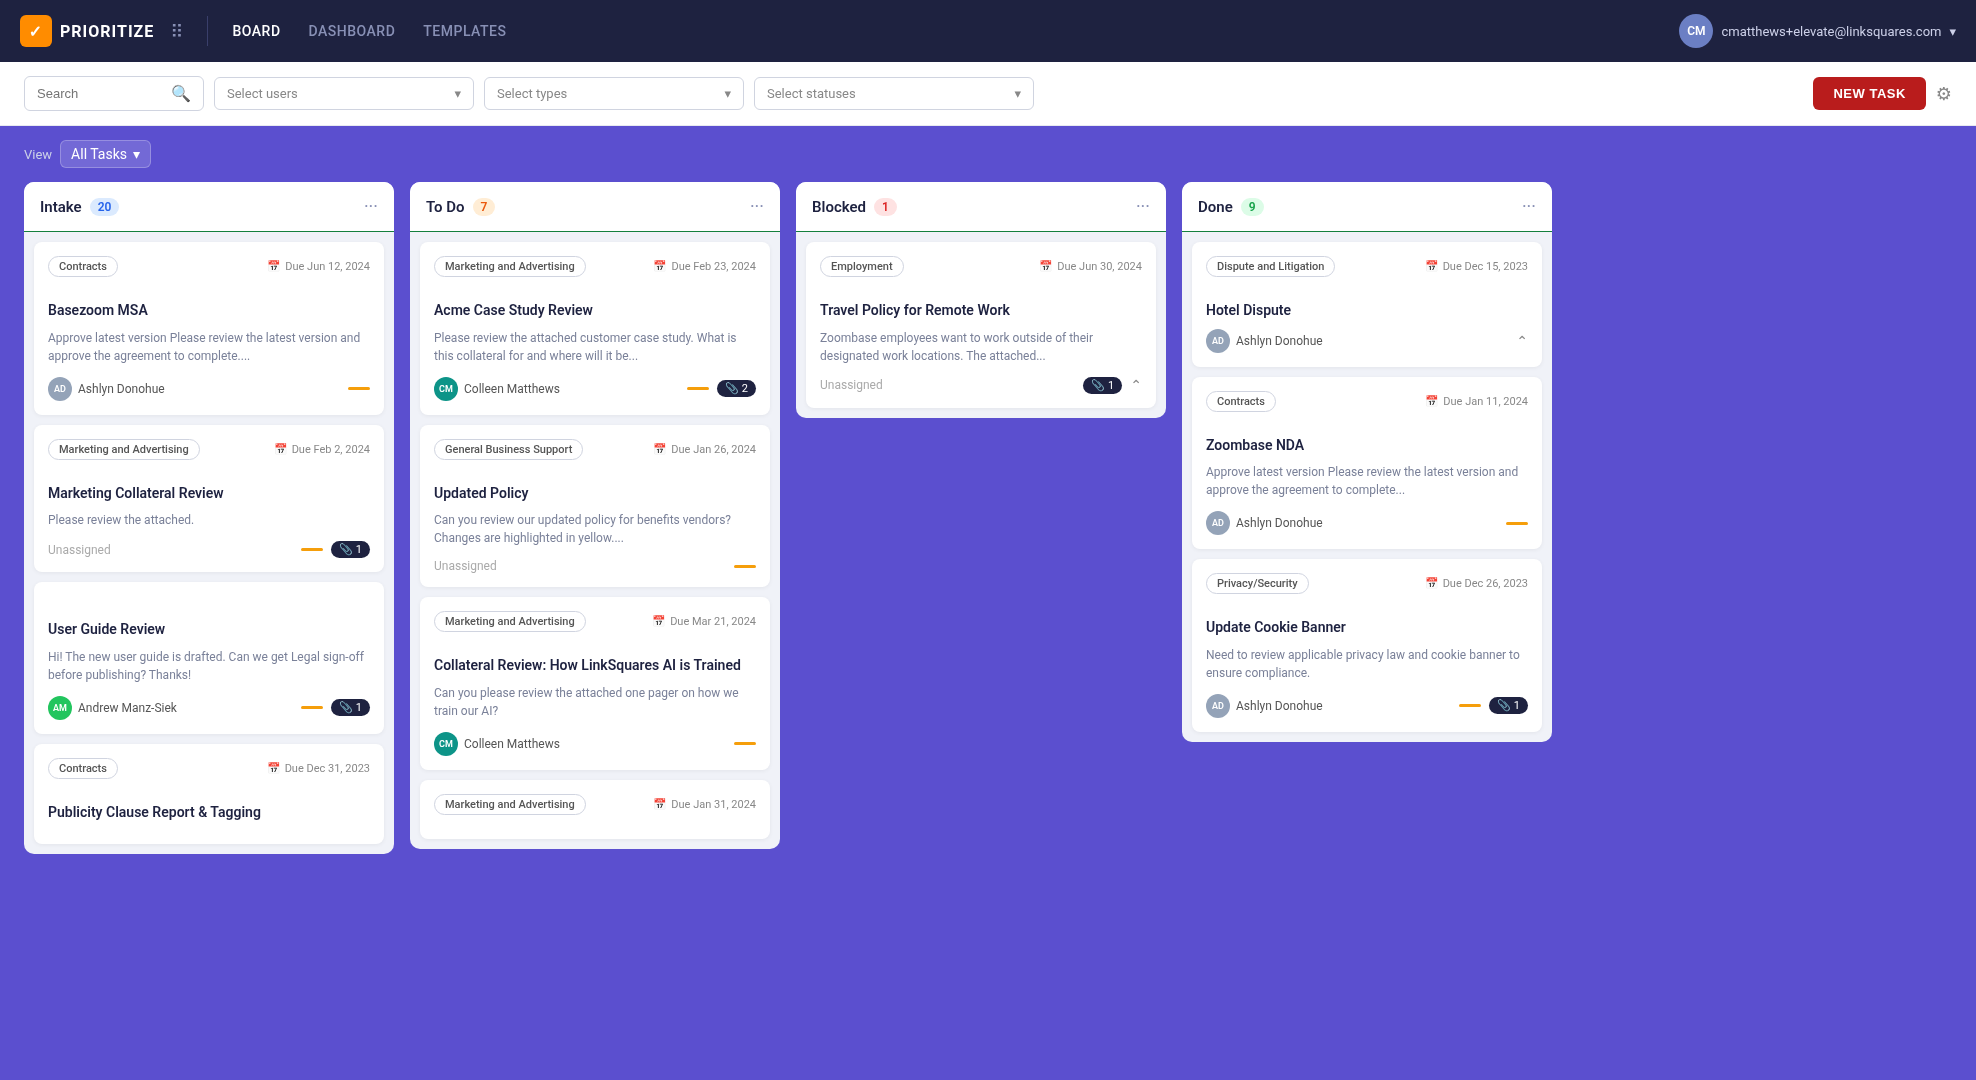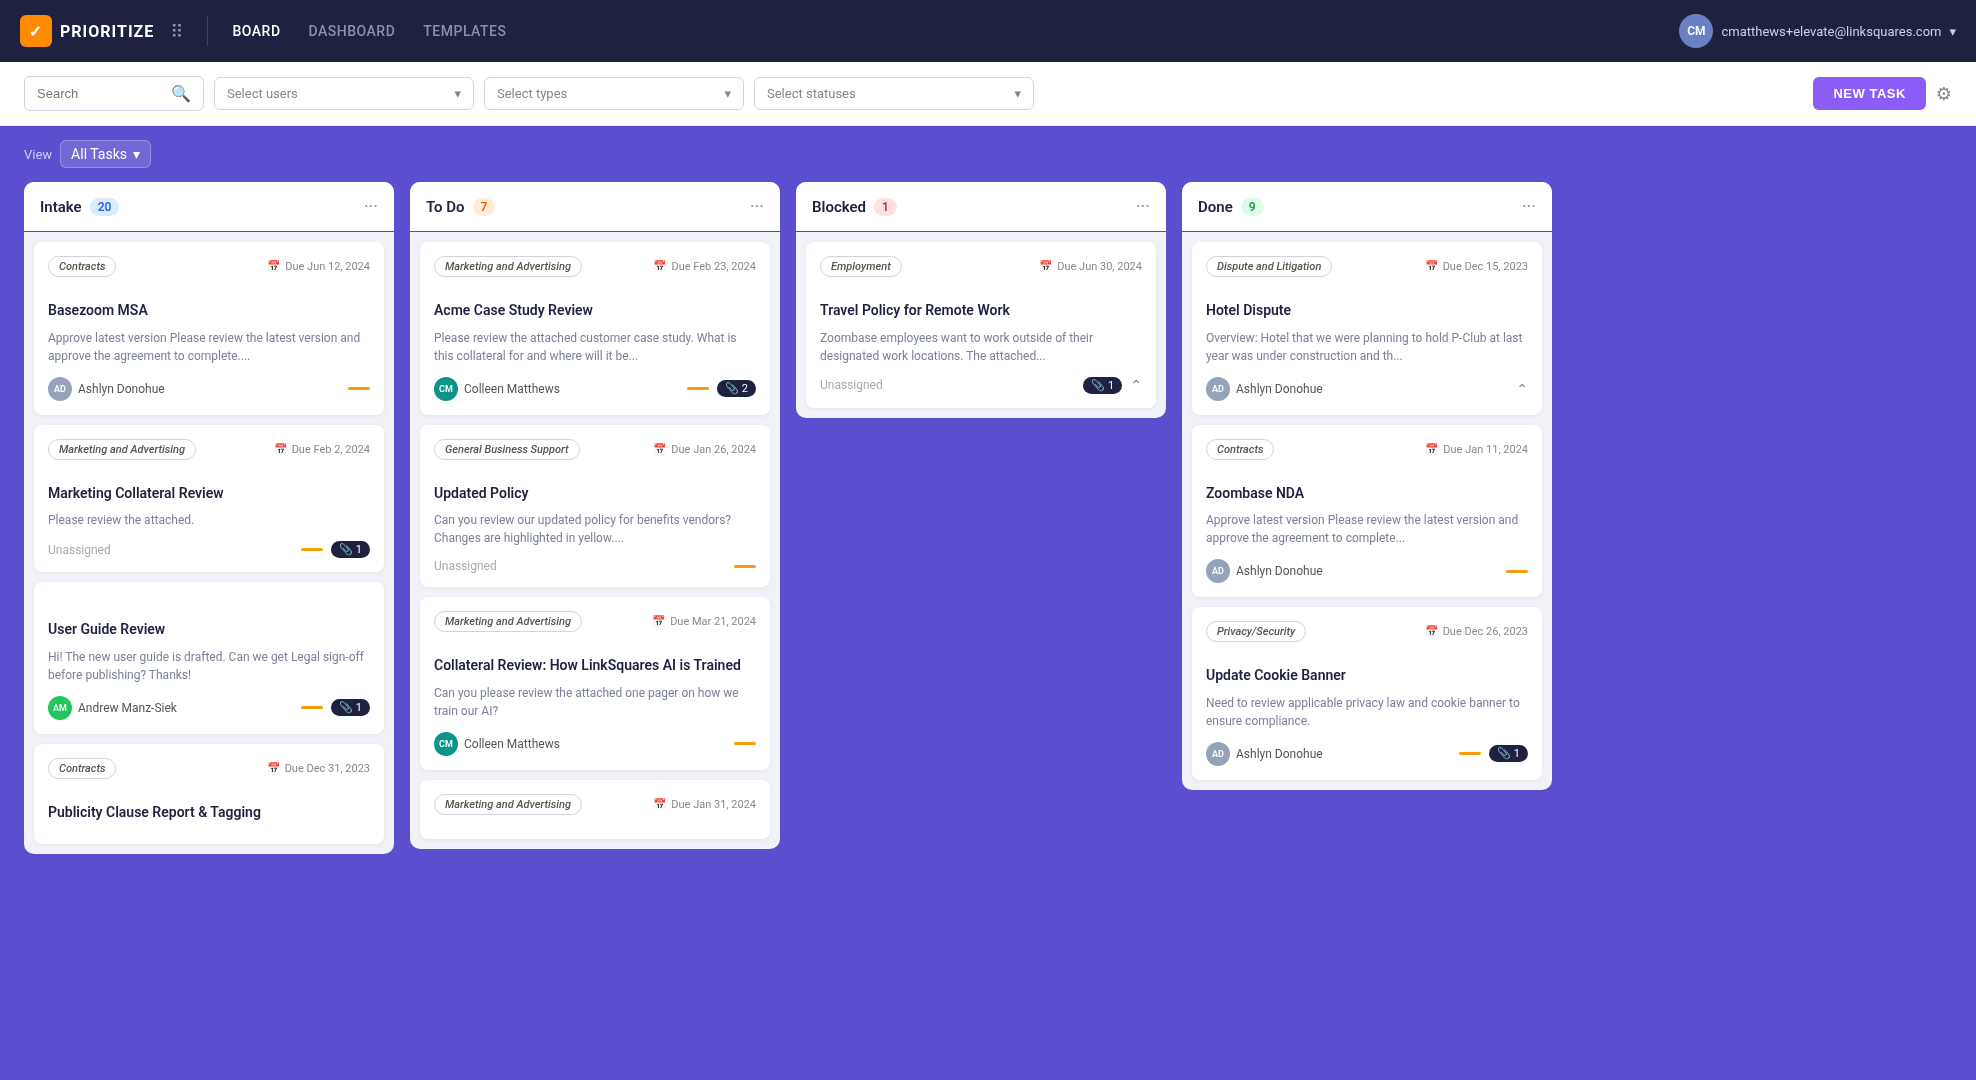--- a/index.html
+++ b/index.html
@@ -119,21 +119,21 @@
       width: 220px;
       font-size: 13px;
       color: #888;
       cursor: pointer;
       background: white;
     }
     .filter-select.wide { width: 260px; }
     .filter-select.xwide { width: 280px; }
     .filter-spacer { flex: 1; }
     .new-task-btn {
-      background: #8b5cf6;
+      background: #b91c1c;
       color: white;
       border: none;
       border-radius: 6px;
       padding: 9px 20px;
       font-size: 13px;
       font-weight: 600;
       cursor: pointer;
       letter-spacing: 0.5px;
     }
     .settings-icon {
@@ -237,21 +237,20 @@
       justify-content: space-between;
       margin-bottom: 10px;
     }
     .card-type {
       border: 1px solid #d0d4e0;
       border-radius: 20px;
       padding: 3px 10px;
       font-size: 11px;
       color: #555;
       font-weight: 500;
-      font-style: italic;
     }
     .card-date {
       display: flex;
       align-items: center;
       gap: 4px;
       font-size: 11px;
       color: #888;
     }
     .card-title {
       font-size: 14px;
@@ -587,21 +586,20 @@
   </div>
       <div class="col-body">
         <div class="card">
       <div class="card-meta">
         <span class="card-type">Dispute and Litigation</span>
         <span class="card-date">
         <span>📅</span>Due Dec 15, 2023
       </span>
       </div>
       <div class="card-title">Hotel Dispute</div>
-      <div class="card-desc">Overview: Hotel that we were planning to hold P-Club at last year was under construction and th...</div>
       <div class="card-footer">
         <div class="card-user">
         <div class="user-avatar" style="background:#94a3b8">AD</div>
         <span>Ashlyn Donohue</span>
       </div>
         <div class="card-actions">
               <span class="expand-icon">⌃</span>
             </div>
       </div>
     </div>

